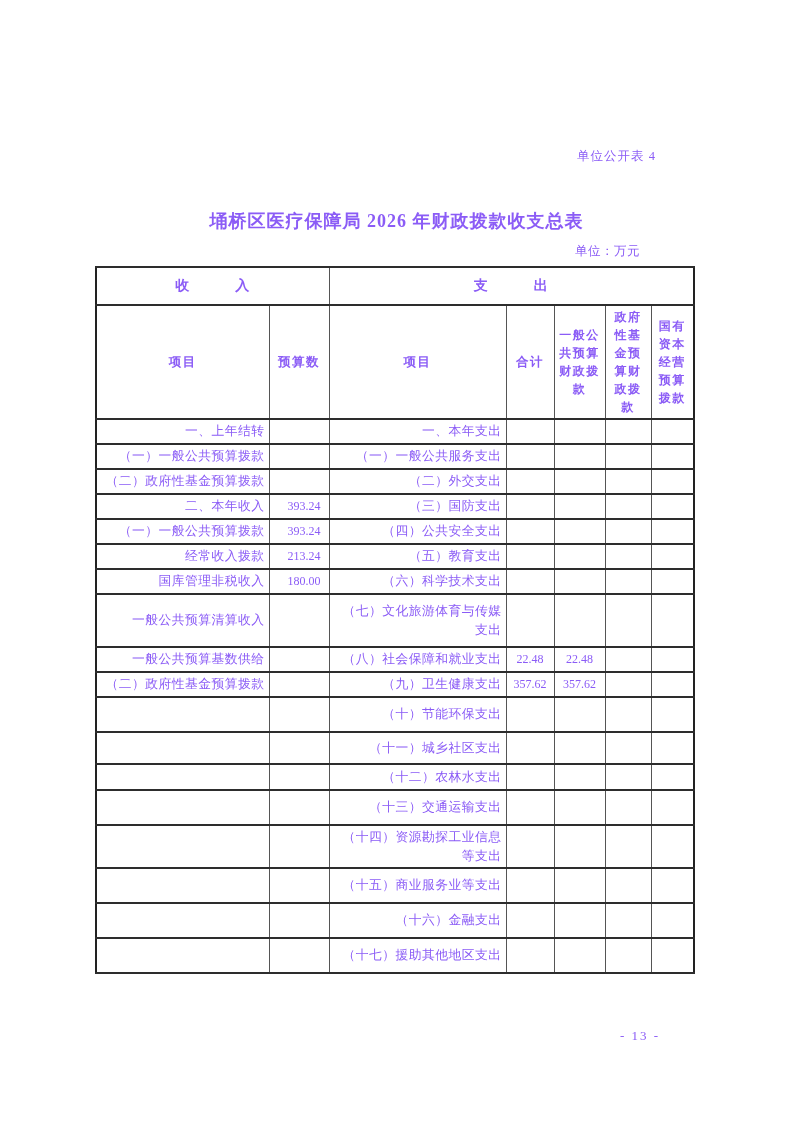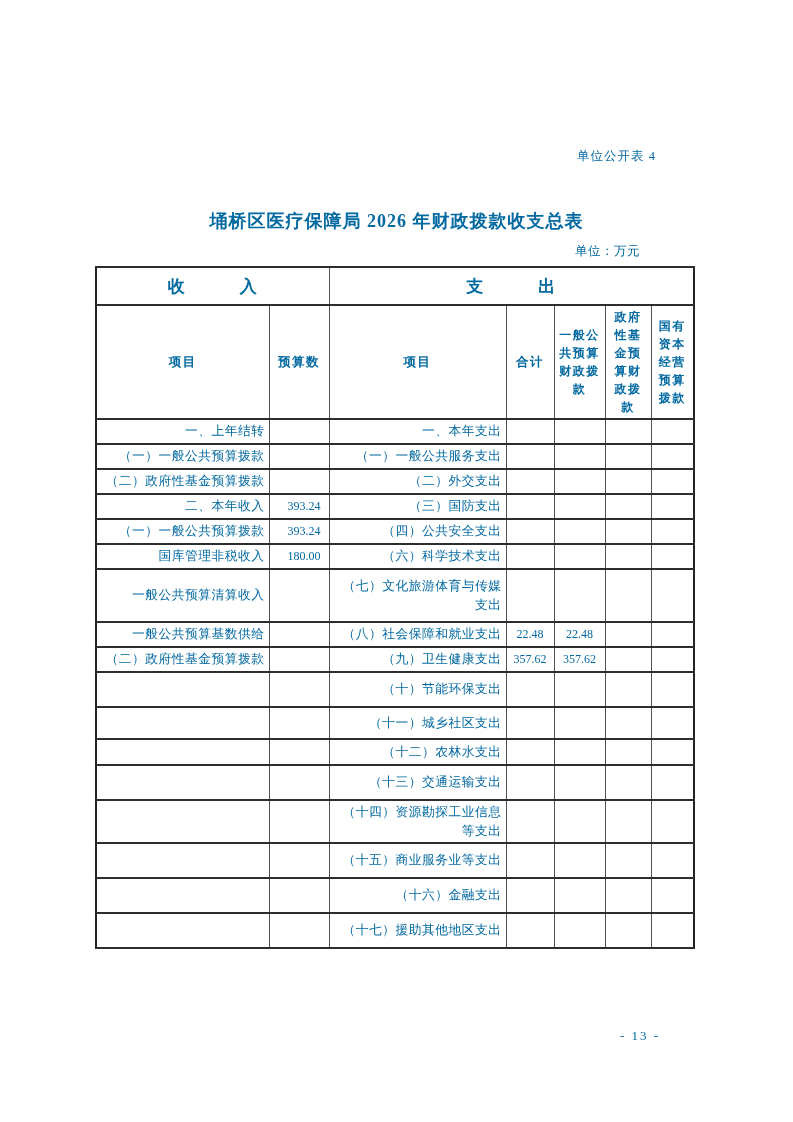--- a/index.html
+++ b/index.html
@@ -3,21 +3,21 @@
 <meta charset="utf-8">
 <style>
   html, body { margin: 0; padding: 0; background: #e8e8e8; }
   .page {
     position: relative;
     width: 793px;
     height: 1122px;
     margin: 0 auto;
     background: #ffffff;
     font-family: "Liberation Serif", "DejaVu Serif", serif;
-    color: #0369a1;
+    color: #8b5cf6;
     overflow: hidden;
   }
   .doc-label {
     position: absolute;
     top: 148px; left: 577px;
     font-size: 12.5px;
     letter-spacing: 1px;
   }
   .title {
     position: absolute;
@@ -45,21 +45,21 @@
   }
   .budget-table th, .budget-table td {
     border-left: 1px solid #555;
     border-right: 1px solid #555;
     border-top: 2px solid #2d2d2d;
     border-bottom: 2px solid #2d2d2d;
     vertical-align: middle;
     overflow: hidden;
   }
   .section-th {
-    font-size: 17px;
+    font-size: 14px;
     font-weight: bold;
     text-align: center;
     height: 34px;
     letter-spacing: 1px;
   }
   .hdr-row2 { height: 108px; }
   .col-th {
     font-size: 12.5px;
     font-weight: bold;
     text-align: center;
@@ -168,20 +168,29 @@
         <tr style="height: 25px;">
           <td class="td-item">（一）一般公共预算拨款</td>
           <td class="td-num num-right">393.24</td>
           <td class="td-item">（四）公共安全支出</td>
           <td class="td-num num-center"></td>
           <td class="td-num num-center"></td>
           <td class="td-num num-center"></td>
           <td class="td-num num-center"></td>
         </tr>
         <tr style="height: 25px;">
+          <td class="td-item indent">经常收入拨款</td>
+          <td class="td-num num-right">213.24</td>
+          <td class="td-item">（五）教育支出</td>
+          <td class="td-num num-center"></td>
+          <td class="td-num num-center"></td>
+          <td class="td-num num-center"></td>
+          <td class="td-num num-center"></td>
+        </tr>
+        <tr style="height: 25px;">
           <td class="td-item indent">国库管理非税收入</td>
           <td class="td-num num-right">180.00</td>
           <td class="td-item">（六）科学技术支出</td>
           <td class="td-num num-center"></td>
           <td class="td-num num-center"></td>
           <td class="td-num num-center"></td>
           <td class="td-num num-center"></td>
         </tr>
         <tr style="height: 53px;">
           <td class="td-item indent">一般公共预算清算收入</td>

